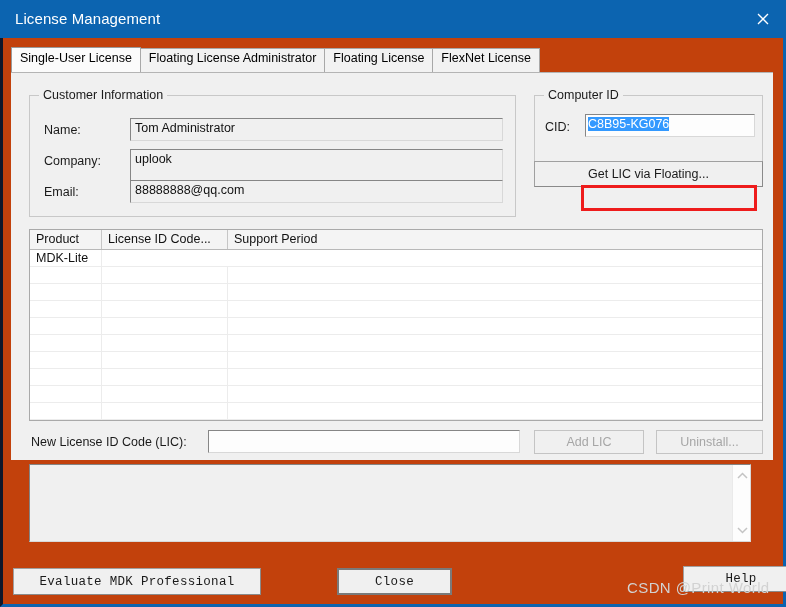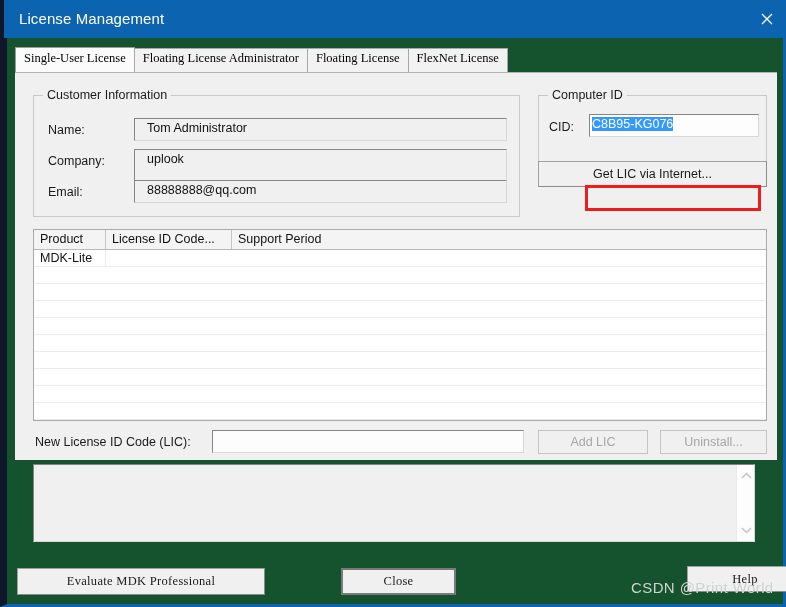--- a/index.html
+++ b/index.html
@@ -10,23 +10,23 @@
     width: 786px;
     height: 607px;
     background: #f0f0f0;
     font-family: "Liberation Sans", sans-serif;
     overflow: hidden;
   }
   #app {
     position: relative;
     width: 786px;
     height: 607px;
-    background: #14532d;
-    box-sizing: border-box;
-    border-left: 7px solid #0f172a;
+    background: #c2410c;
+    box-sizing: border-box;
+    border-left: 3px solid #0f172a;
     border-right: 3px solid #0c64b0;
     border-bottom: 3px solid #0c64b0;
   }
 
   
   .titlebar {
     position: absolute;
     left: -3px;
     top: 0;
     width: 786px;
@@ -58,21 +58,21 @@
   
   .tabstrip {
     position: absolute;
     left: 8px;
     top: 48px;
     height: 24px;
     display: flex;
     align-items: flex-end;
   }
   .tab {
-    font-family: Liberation Serif, serif;
+    font-family: Liberation Sans, sans-serif;
     font-size: 12.5px;
     color: #000;
     padding: 1px 8px 4px 8px;
     height: 24px;
     box-sizing: border-box;
     background: #f2f2f2;
     border: 1px solid #a8a8a8;
     border-bottom: none;
     margin-right: -1px;
     white-space: nowrap;
@@ -135,21 +135,21 @@
   .textbox {
     position: absolute;
     box-sizing: border-box;
     background: #f0f0f0;
     border: 1px solid #d8d8d8;
     border-top: 1px solid #868686;
     border-left: 1px solid #868686;
     font-size: 12.5px;
     color: #111;
     line-height: 19px;
-    padding-left: 12px;
+    padding-left: 4px;
     overflow: hidden;
     white-space: nowrap;
   }
   .textbox.white { background: #fdfdfd; }
 
   
   .btn {
     position: absolute;
     box-sizing: border-box;
     background: #f0f0f0;
@@ -159,21 +159,21 @@
     font-size: 12.5px;
     color: #1a1a1a;
     display: flex;
     align-items: center;
     justify-content: center;
     cursor: default;
     white-space: nowrap;
   }
   .btn.disabled { color: #a6a6a6; border-color: #c4c4c4; text-align: center; }
   .btn.mono {
-    font-family: Liberation Serif, serif;
+    font-family: Liberation Mono, monospace;
     font-size: 12.5px;
     letter-spacing: 0.3px;
   }
   .btn.focus { border: 2px solid #7a7a7a; }
 
   
   .listview {
     position: absolute;
     left: 18px;
     top: 156px;
@@ -201,21 +201,20 @@
     background: #f4f4f4;
     white-space: nowrap;
     overflow: hidden;
   }
   .lv-th.last { border-right: none; flex: 1; }
   .lv-row {
     display: flex;
     height: 17px;
     box-sizing: border-box;
     border-bottom: 1px solid #ececec;
-    flex-direction: column;
   }
   .lv-td {
     font-size: 12.5px;
     color: #111;
     line-height: 16px;
     padding-left: 6px;
     box-sizing: border-box;
     border-right: 1px solid #ececec;
     white-space: nowrap;
     overflow: hidden;
@@ -350,21 +349,21 @@
       <div class="field-label" style="left:14px; top:89px;">Email:</div>
       <div class="textbox" style="left:100px; top:84px; width:373px; height:23px;">88888888@qq.com</div>
     </div>
 
     <div class="group" id="group-computerid">
       <div class="group-title">Computer ID</div>
       <div class="field-label" style="left:10px; top:24px;">CID:</div>
       <div class="textbox white" style="left:50px; top:18px; width:170px; height:23px; padding-left:2px;"><span class="sel">C8B95-KG076</span></div>
     </div>
 
-    <div class="btn" style="left:523px; top:88px; width:229px; height:26px;">Get LIC via Internet...</div>
+    <div class="btn" style="left:523px; top:88px; width:229px; height:26px;">Get LIC via Floating...</div>
 
     <div class="annot-rect"></div>
 
     <div class="listview">
       <div class="lv-header">
         <div class="lv-th" style="width:72px;">Product</div>
         <div class="lv-th" style="width:126px;">License ID Code...</div>
         <div class="lv-th last">Support Period</div>
       </div>
       <div class="lv-row">

